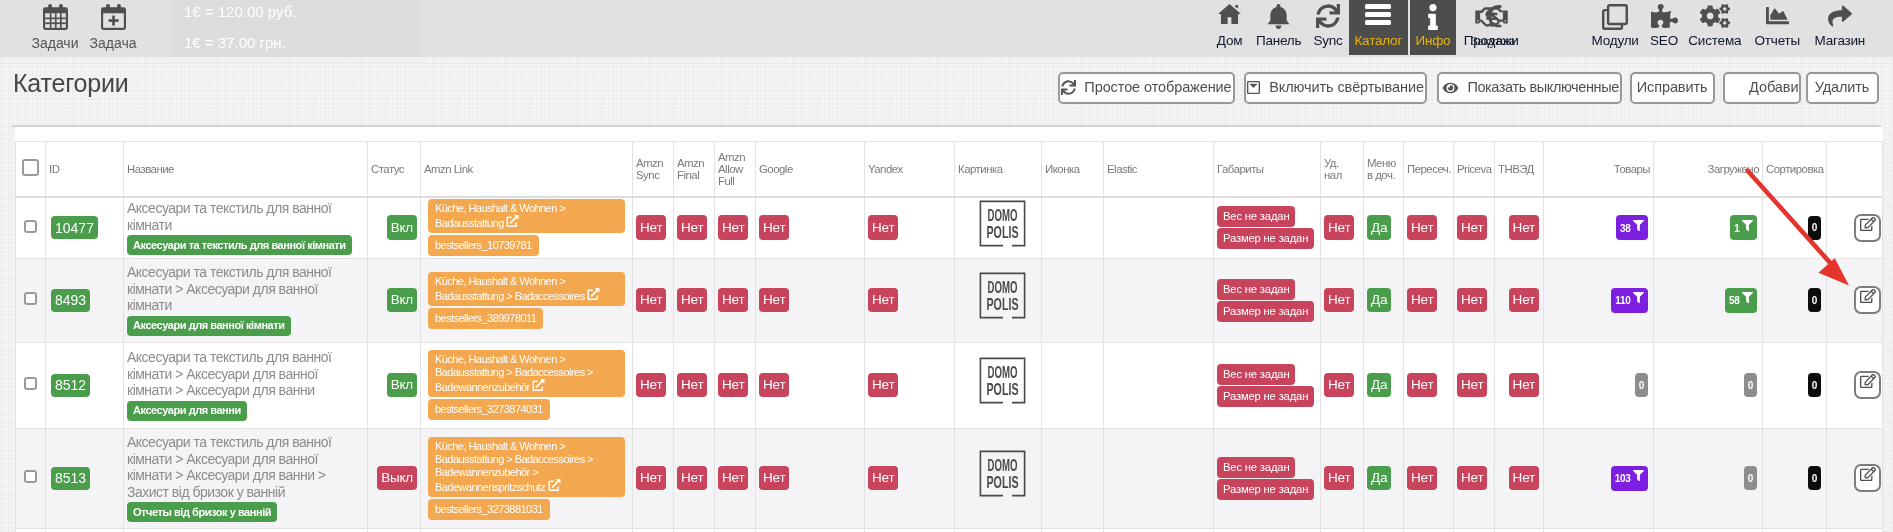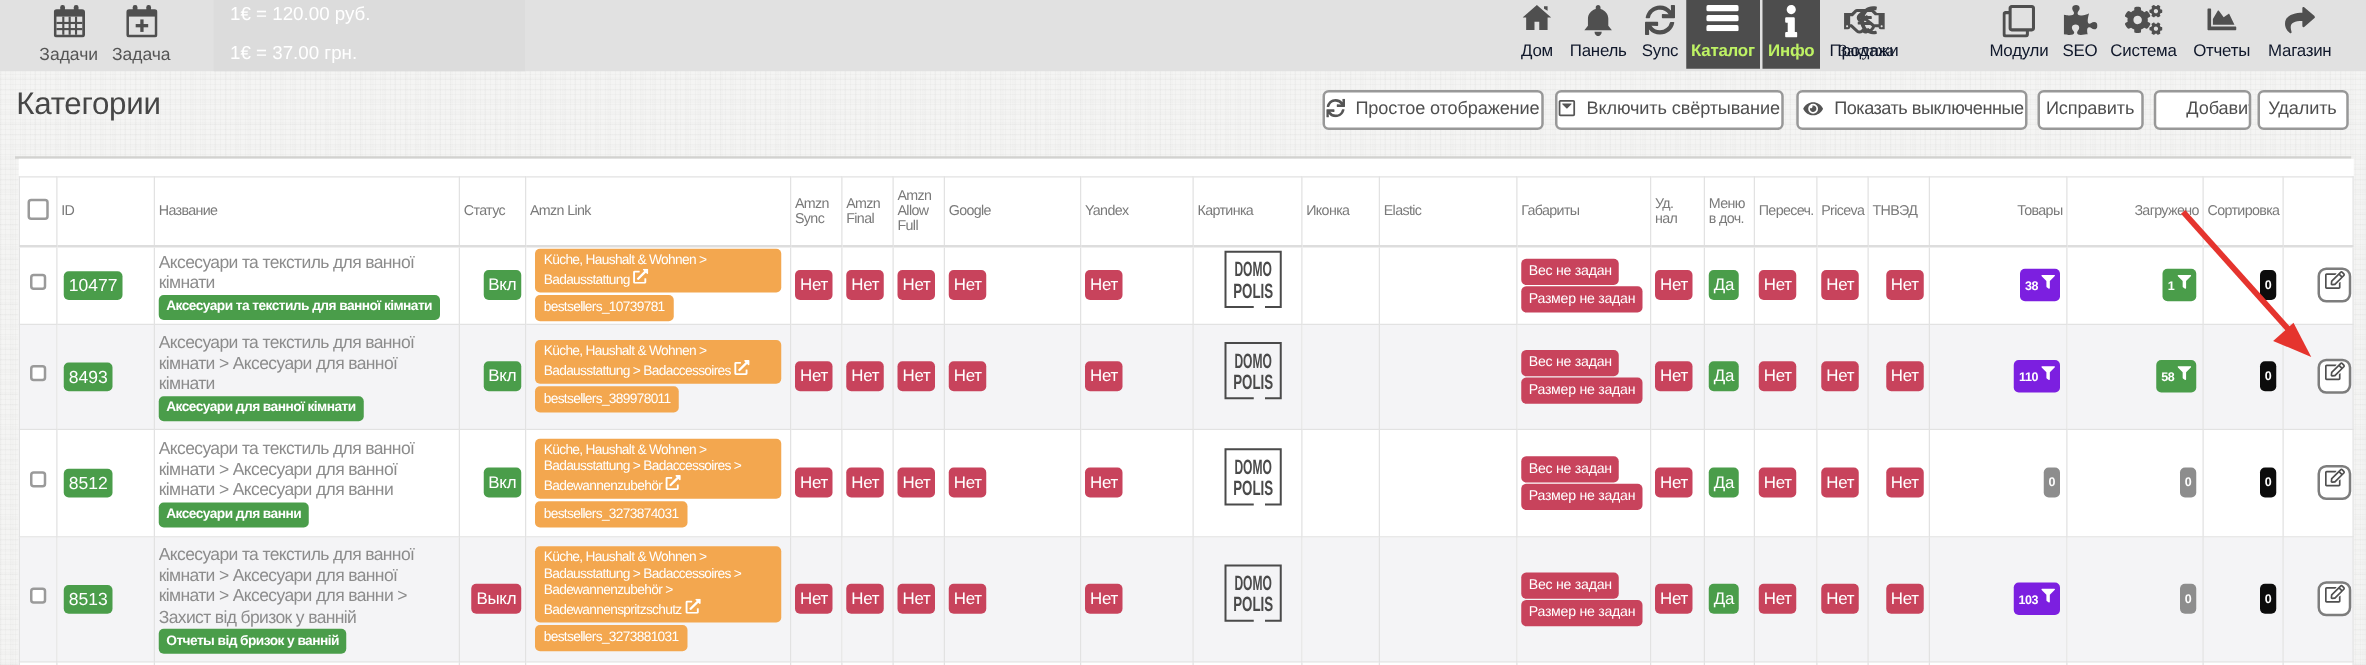--- a/index.html
+++ b/index.html
@@ -15,21 +15,21 @@
 }
 .topbar { position:absolute; left:0; top:0; width:1893px; height:57px; background:#e1e1e1; }
 .curr { position:absolute; left:171px; top:0; width:249px; height:57px; background:#dcdcdc; color:#fff; font-size:15px; }
 .curr div { position:absolute; left:13px; white-space:nowrap; }
 .task { position:absolute; top:0; height:57px; text-align:center; color:#555; font-size:14px; }
 .task svg { display:block; margin:4px auto 0; }
 .task .lbl { margin-top:5px; }
 .nav { position:absolute; top:0; height:57px; text-align:center; color:#0f172a; font-size:13.5px; letter-spacing:-0.2px; }
 .nav .ic { height:29px; padding-top:4px; }
 .nav .lbl { margin-top:4px; white-space:nowrap; }
-.nav.sel { background:#4d4d4d; color:#bef264; height:55px;font-weight:bold; }
+.nav.sel { background:#4d4d4d; color:#eab308; height:55px; }
 h1.pagetitle { position:absolute; left:13px; top:69px; font-size:25px; font-weight:normal; color:#464646; letter-spacing:-0.2px; }
 .btn { position:absolute; top:72px; height:32px; background:#fff; border:2px solid #989898; border-radius:5px; color:#4f4f4f; font-size:14.5px; letter-spacing:-0.1px; text-align:center; line-height:27px; white-space:nowrap; overflow:hidden; }
 .btn svg { vertical-align:-3px; margin-right:4px; }
 .hrline { position:absolute; left:12px; top:125px; width:1869px; height:2px; background:#d2d2d0; }
 .panel { position:absolute; left:15px; top:127px; width:1868px; height:405px; background:#fff; }
 table.main { position:absolute; left:15px; top:141px; width:1867px; border-collapse:collapse; table-layout:fixed; background:#fff; }
 table.main th, table.main td { border:1px solid #e2e2e2; vertical-align:middle; overflow:hidden; padding:2px 3px; }
 table.main thead th { border-bottom:2px solid #ddd; color:#7a7a7a; font-weight:normal; font-size:11.4px; text-align:left; padding:4px 3px; letter-spacing:-0.5px; }
 tr.odd td { background:#fff; }
 tr.even td { background:#f4f4f6; }

